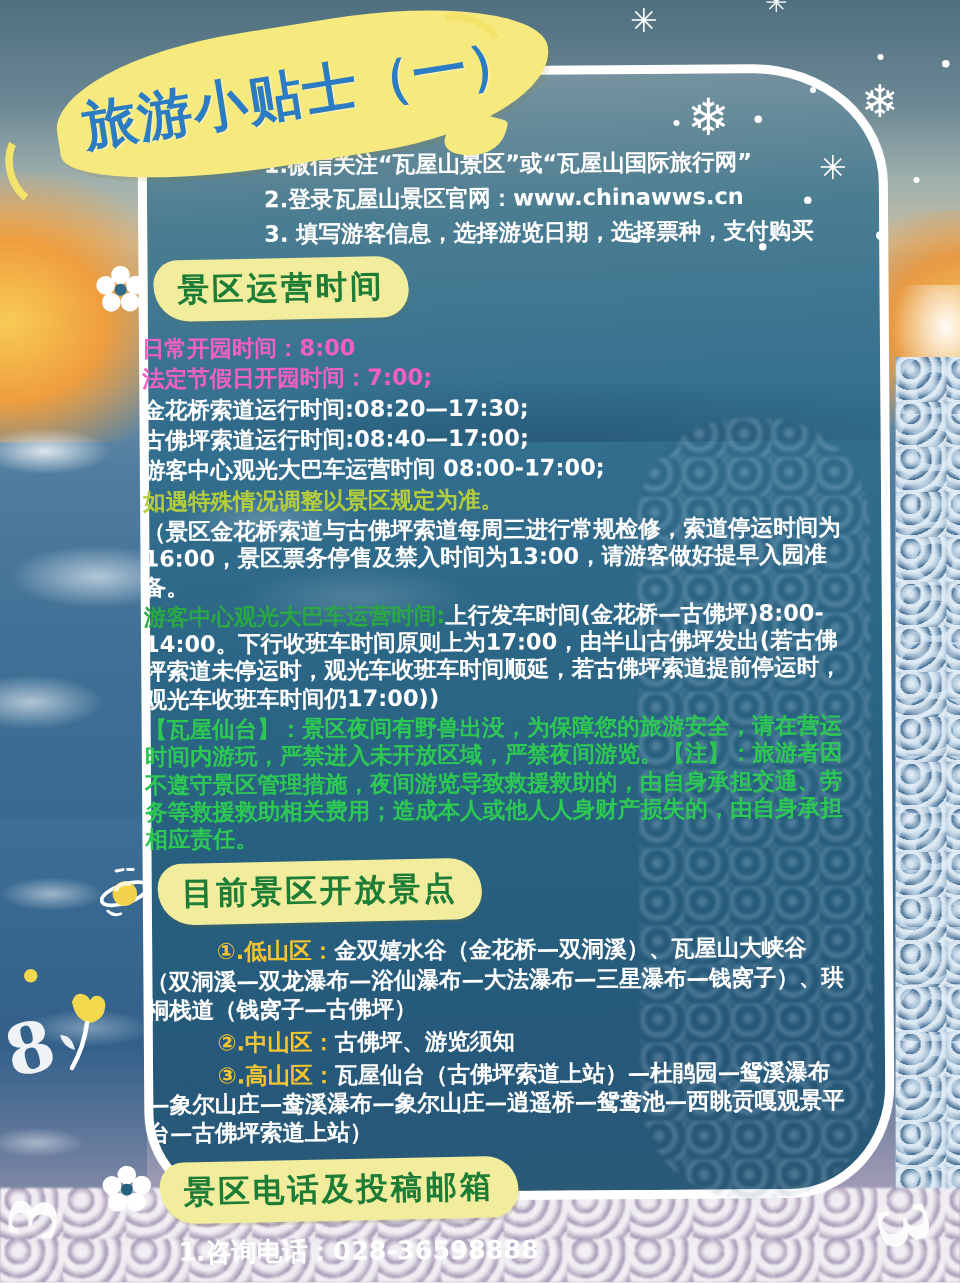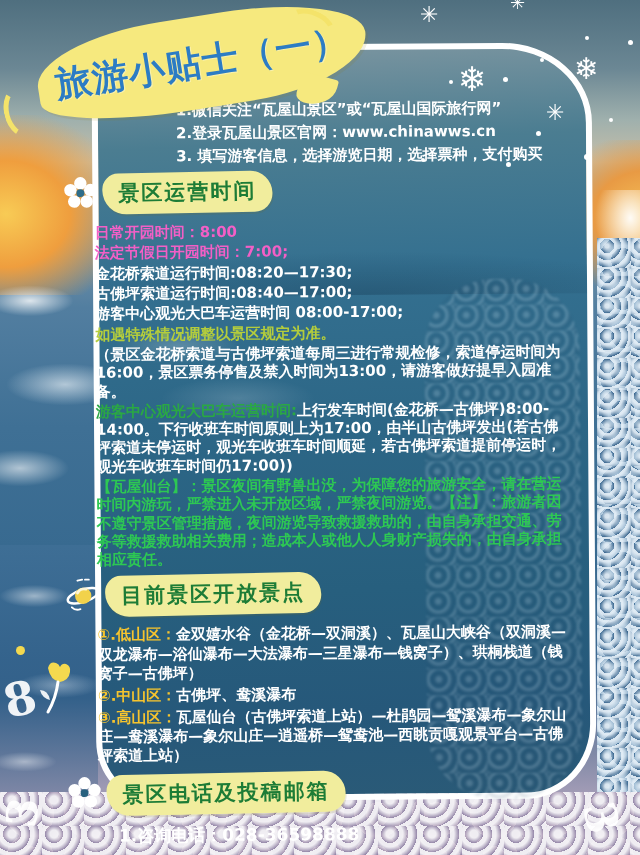--- a/index.html
+++ b/index.html
@@ -84,21 +84,21 @@
   .section-header .sicon{width:44px;flex:0 0 44px;display:flex;justify-content:center;}
   .pill{display:inline-block;background:#f1ed9d;color:#1d7c36;font-weight:900;font-size:21px;
     letter-spacing:2px;padding:6px 16px 7px 16px;border-radius:16px 22px 18px 24px;transform:rotate(-.8deg);
     box-shadow:1px 2px 0 rgba(120,110,30,.15);}
   .bodytext{margin:0 0 6px -4px;font-size:15px;line-height:1.22;font-weight:700;color:#ffffff;}
   .bodytext p{margin:0 0 2px 0;}
   .t-pink{color:#f35fc6;}
   .t-olive{color:#b4cd3c;}
   .t-green{color:#2aa844;}
   .t-notice{color:#2dc853;}
-  .t-gold{color:#f6c42e;}
+  .t-gold{color:#f6c42e;margin-left:47px;}
   .attr{margin:2px 0 8px -4px;font-size:15px;line-height:1.27;font-weight:700;color:#ffffff;}
   .attr p{margin:0 0 3px 0;}
   .contact{margin:4px 0 0 16px;font-size:17px;line-height:1.36;font-weight:700;color:#ffffff;}
   .contact div{margin-bottom:7px;}
   
   .flake{position:absolute;color:#ffffff;z-index:5;line-height:1;}
   .f1{left:420px;top:4px;font-size:22px;}
   .f2{left:458px;top:62px;font-size:34px;}
   .f3{left:574px;top:54px;font-size:30px;}
   .f4{left:546px;top:102px;font-size:22px;}
@@ -184,21 +184,21 @@
             <path d="M14 17 a8 8 0 0 1 9 -4" fill="none" stroke="#fdf6d8" stroke-width="3" stroke-linecap="round"></path>
             <path d="M8 32 q4 4 9 2" fill="none" stroke="#ffffff" stroke-width="2" stroke-linecap="round"></path>
             <path d="M14 4 l5 -1 M22 3 l4 0" stroke="#ffffff" stroke-width="2" stroke-linecap="round"></path>
           </svg>
         </span>
         <span class="pill">目前景区开放景点</span>
       </div>
 
       <div class="attr">
         <p><span class="t-gold">①.低山区：</span><span>金双嬉水谷（金花桥—双洞溪）、瓦屋山大峡谷（双洞溪—双龙瀑布—浴仙瀑布—大法瀑布—三星瀑布—钱窝子）、珙桐栈道（钱窝子—古佛坪）</span></p>
-        <p><span class="t-gold">②.中山区：</span><span>古佛坪、鸯溪瀑布</span></p>
+        <p><span class="t-gold">②.中山区：</span><span>古佛坪、游览须知</span></p>
         <p><span class="t-gold">③.高山区：</span><span>瓦屋仙台（古佛坪索道上站）—杜鹃园—鸳溪瀑布—象尔山庄—鸯溪瀑布—象尔山庄—逍遥桥—鸳鸯池—西眺贡嘎观景平台—古佛坪索道上站）</span></p>
       </div>
 
       <div class="section-header">
         <span class="sicon">
           <svg width="34" height="34" viewBox="0 0 24 24">
             <g fill="#ffffff">
               <circle cx="12" cy="4.6" r="4.4"></circle>
                 <circle cx="19" cy="9.4" r="4.4"></circle>
               <circle cx="16.4" cy="17.4" r="4.4"></circle>

